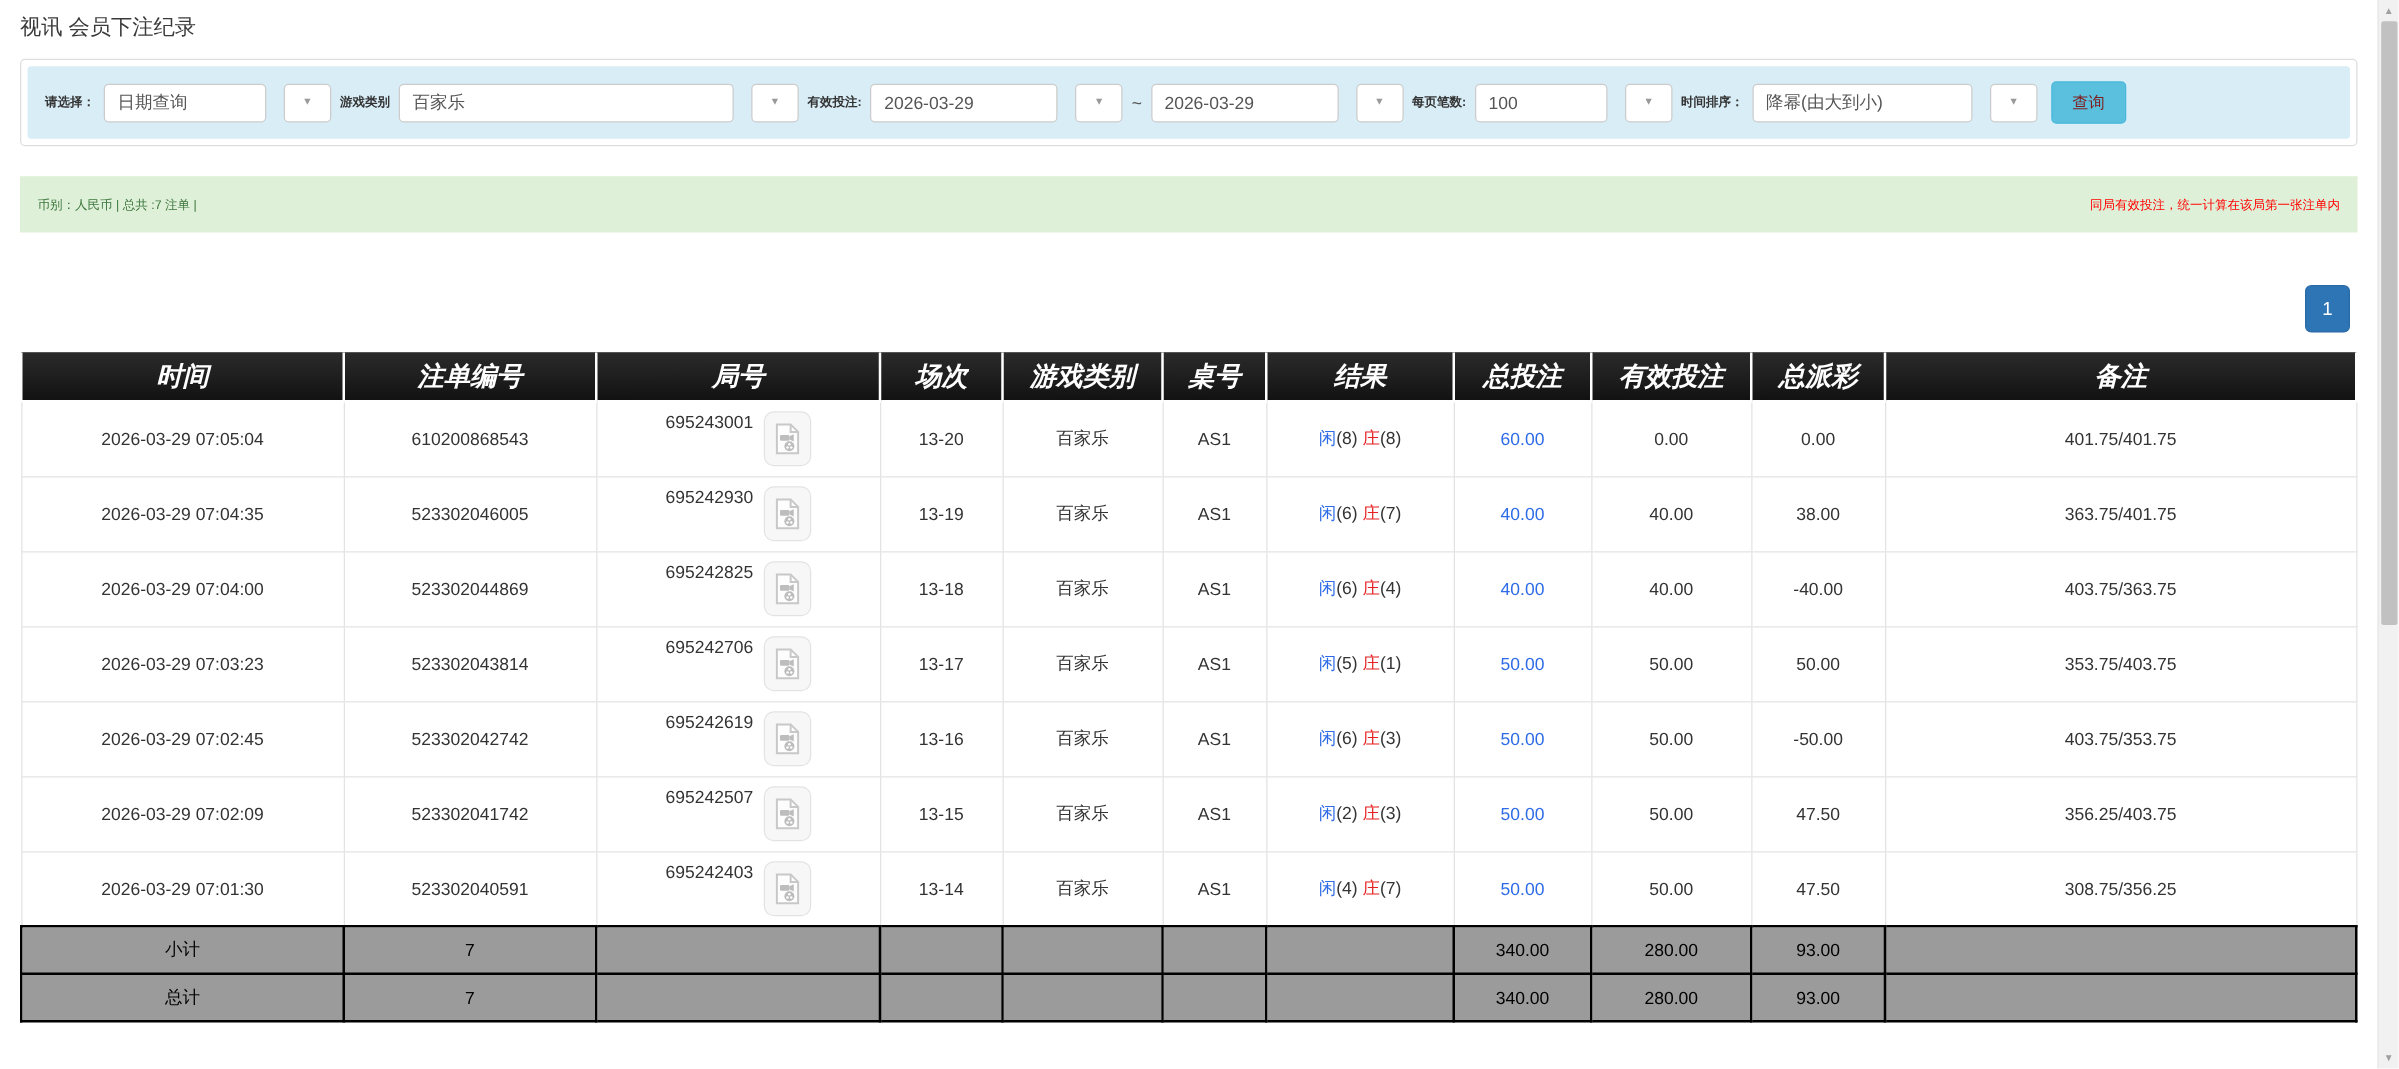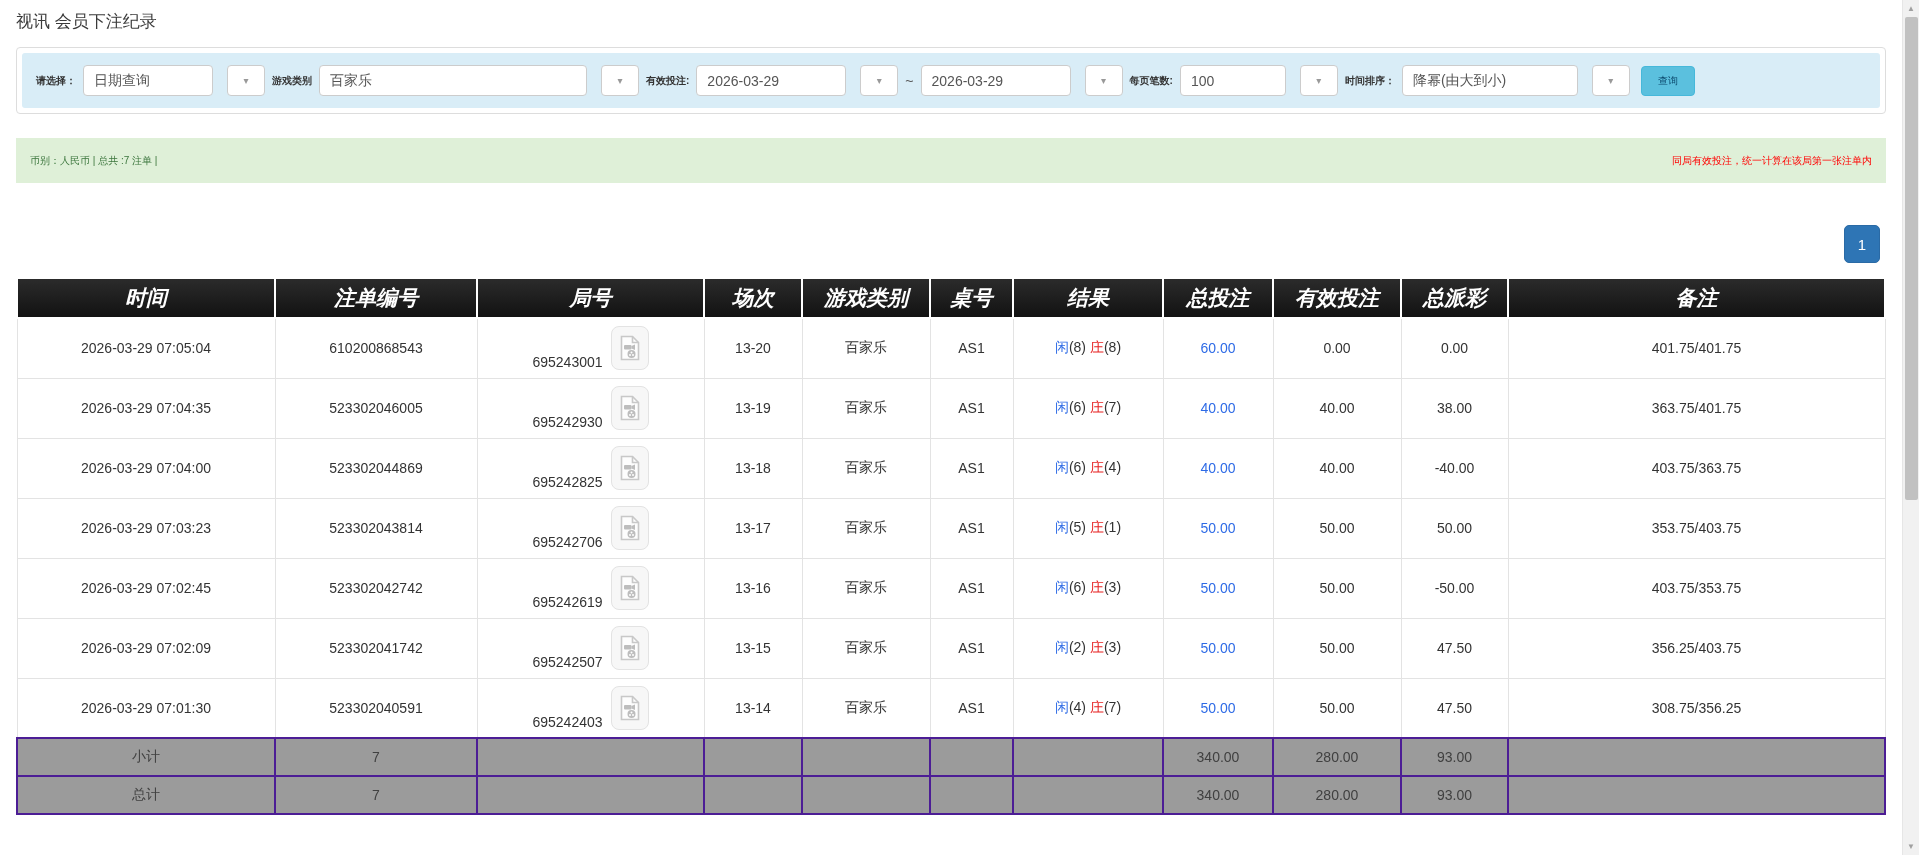--- a/index.html
+++ b/index.html
@@ -48,22 +48,22 @@
   }
   .caret-icon{color:#999;font-size:10px;line-height:1;}
   .w-select .cinput{width:130px;}
   .w-game .cinput{width:268px;}
   .w-date .cinput{width:150px;}
   .w-size .cinput{width:106px;}
   .w-sort .cinput{width:176px;}
   .tilde{font-size:14px;color:#555;}
   .search-btn{
     margin-left:4px;
-    background:var(--search-button-bg);color:#0c4a6e;border:1px solid #46b8da;border-radius:4px;
-    font-size:10px;padding:7px 16px;cursor:pointer;
+    background:var(--search-button-bg);color:#7f1d1d;border:1px solid #46b8da;border-radius:4px;
+    font-size:13px;padding:7px 16px;cursor:pointer;
     font-family:"Liberation Sans","DejaVu Sans",sans-serif;
     text-align:center;
   }
 
   
   .summary-bar{
     background:var(--summary-bar-bg);
     height:45px;display:flex;align-items:center;justify-content:space-between;
     padding:0 14px;font-size:10px;
   }
@@ -89,28 +89,28 @@
   }
   table.records td{
     border:1px solid #e3e3e3;height:60px;text-align:center;
     font-size:14px;color:#333;background:#fff;padding:0 4px;
     overflow:hidden;white-space:nowrap;
   }
   .bet-link{color:var(--link-blue);text-decoration:none;cursor:pointer;}
   .c-player{color:var(--player-blue);}
   .c-banker{color:var(--banker-red);}
   .neg{color:var(--negative-red);}
-  .round-wrap{display:inline-flex;align-items:flex-end;gap:8px;}
+  .round-wrap{display:inline-flex;align-items:flex-start;gap:8px;}
   .video-btn{
     width:38px;height:44px;border:1px solid #e3e3e3;border-radius:8px;background:#f7f7f7;
     display:inline-flex;align-items:center;justify-content:center;cursor:pointer;padding:0;
   }
   tr.sum-row td{
-    background:var(--summary-row-bg);color:#404040;height:38px;
-    border:2px solid #4c1d95;font-size:14px;
+    background:var(--summary-row-bg);color:#000000;height:38px;
+    border:2px solid #000000;font-size:14px;
   }
 
   
   .scrollbar{
     position:absolute;top:0;right:0;width:17px;height:855px;background:#f1f1f1;
     border-left:1px solid #e6e6e6;
   }
   .sb-arrow{height:17px;display:flex;align-items:center;justify-content:center;
     color:#a0a0a0;font-size:8px;}
   .sb-arrow.down{position:absolute;bottom:0;left:0;right:0;}

